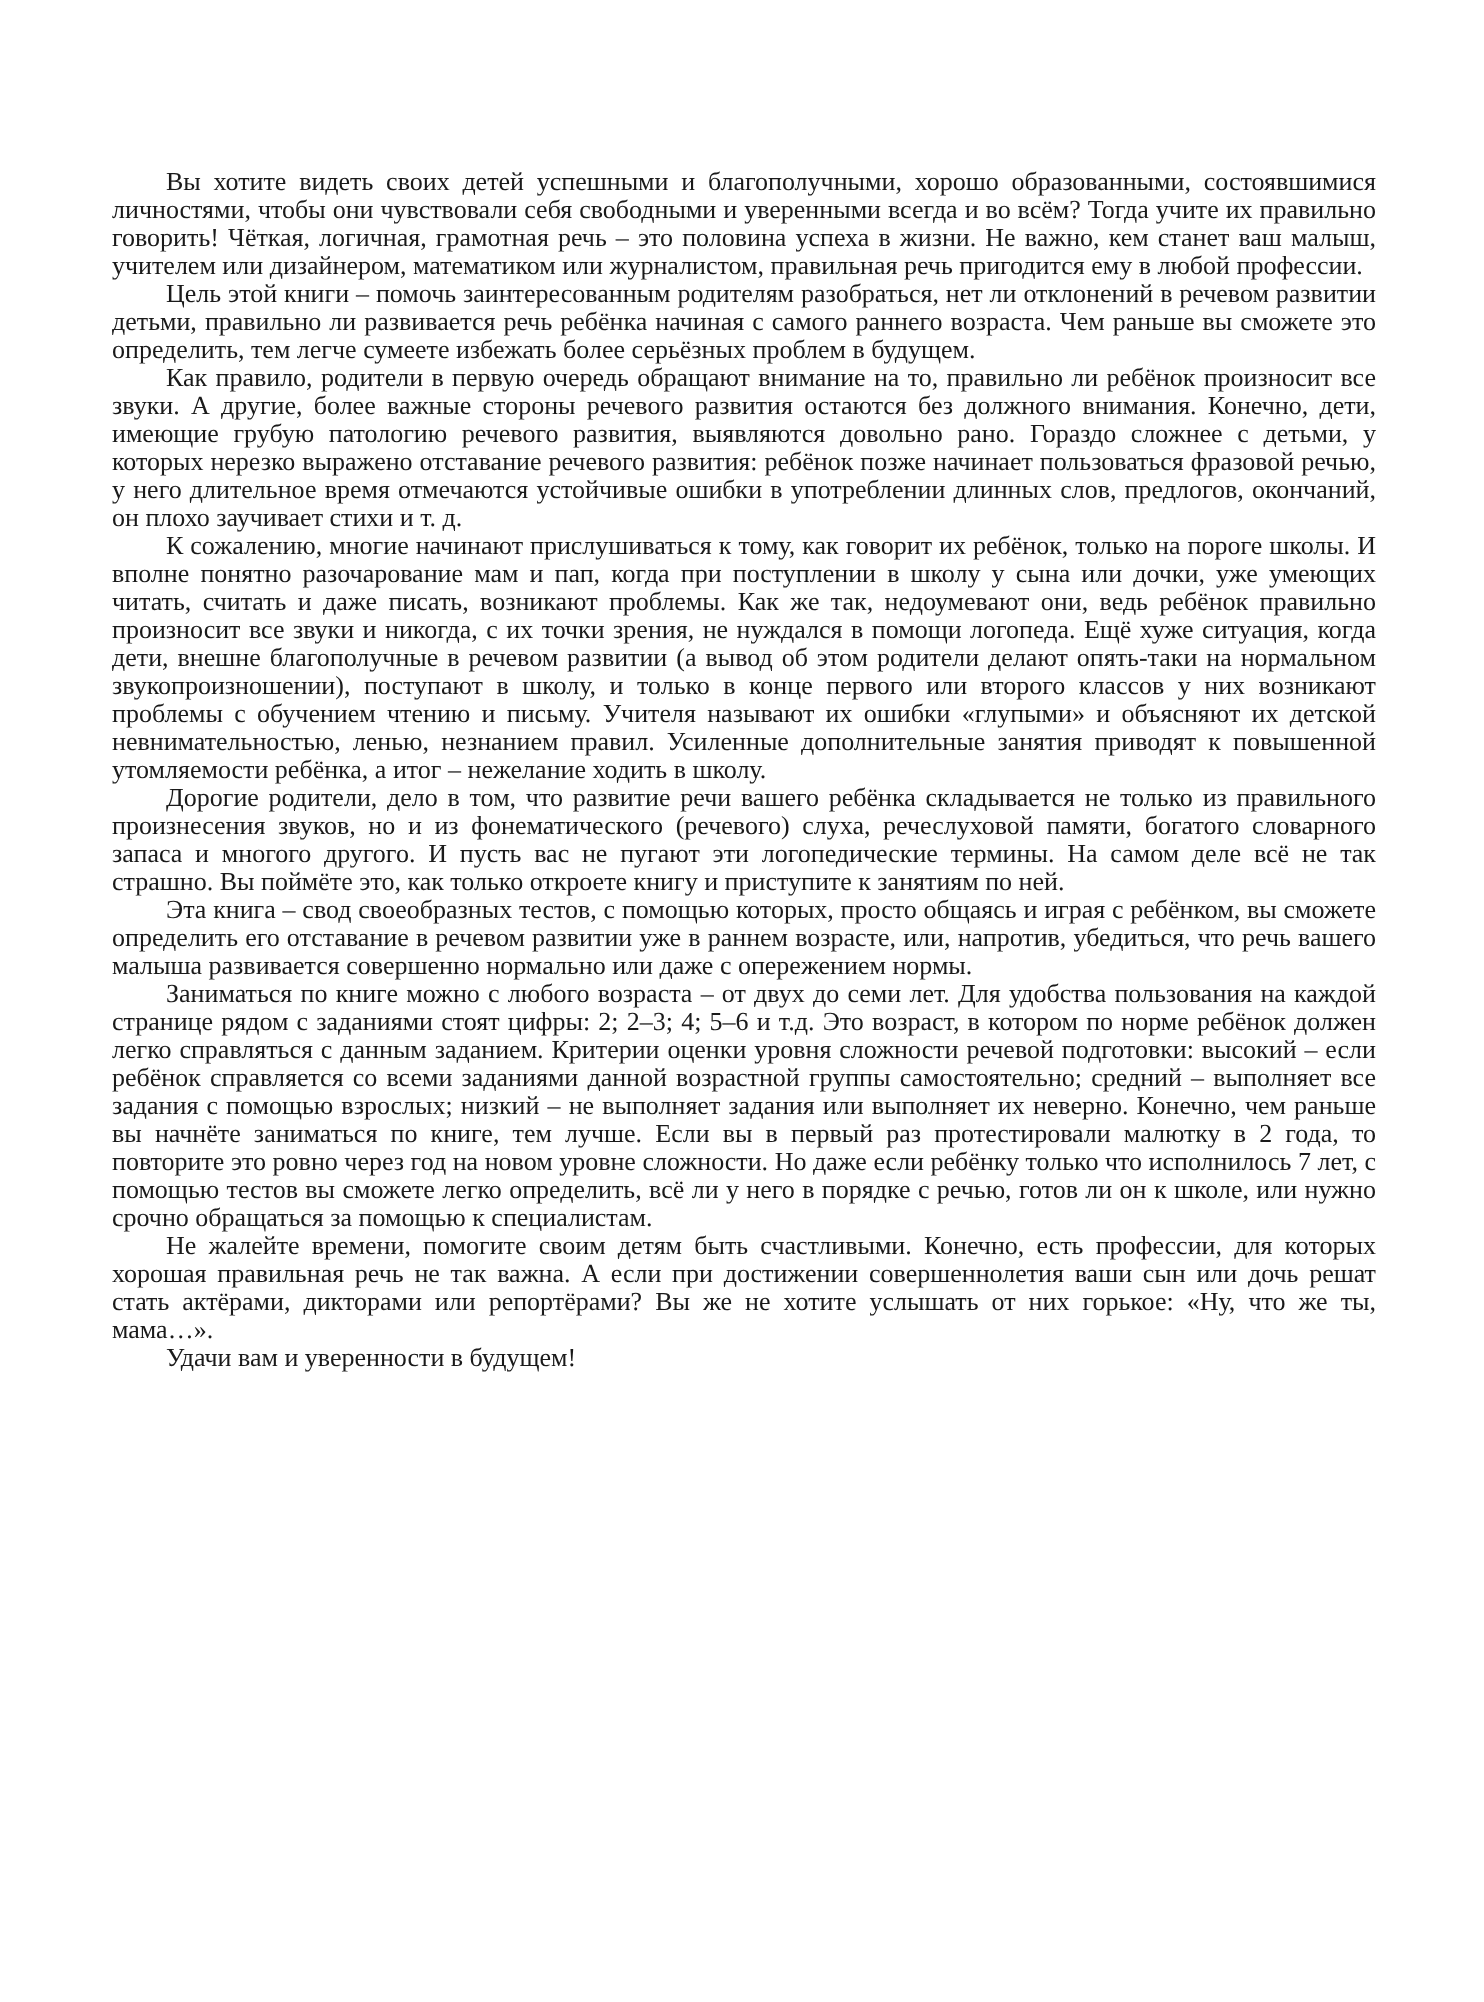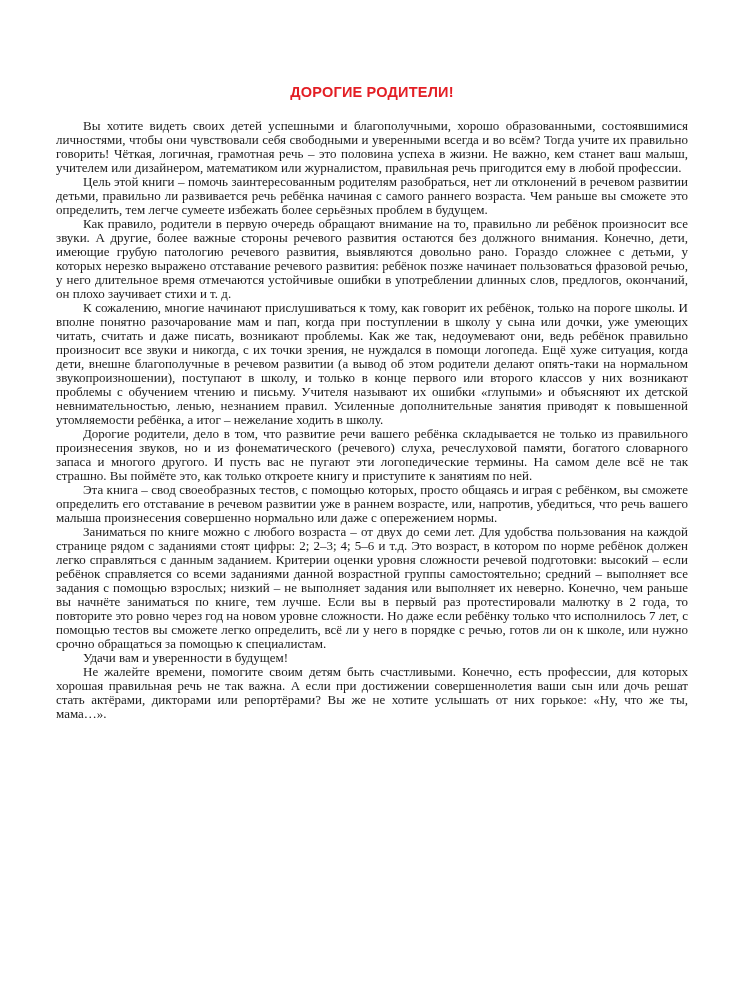--- a/index.html
+++ b/index.html
@@ -38,26 +38,25 @@
     margin: 0;
     hyphens: auto;
     -webkit-hyphens: auto;
   }
   .para strong { font-weight: 400; }
 </style>
 </head>
 <body>
 
 <div class="page">
-  <h1 class="page-title">ДОРОГИЕ РОДИТЕЛИ!</h1>
 
   <p class="para">Вы хотите видеть своих детей успешными и благополучными, хорошо образованными, состоявшимися личностями, чтобы они чувствовали себя свободными и уверенными всегда и во всём? Тогда учите их правильно говорить! Чёткая, логичная, грамотная речь – это половина успеха в жизни. Не важно, кем станет ваш малыш, учителем или дизайнером, математиком или журналистом, правильная речь пригодится ему в любой профессии.</p>
   <p class="para">Цель этой книги – помочь заинтересованным родителям разобраться, нет ли отклонений в речевом развитии детьми, правильно ли развивается речь ребёнка начиная с самого раннего возраста. Чем раньше вы сможете это определить, тем легче сумеете избежать более серьёзных проблем в будущем.</p>
   <p class="para">Как правило, родители в первую очередь обращают внимание на то, правильно ли ребёнок произносит все звуки. А другие, более важные стороны речевого развития остаются без должного внимания. Конечно, дети, имеющие грубую патологию речевого развития, выявляются довольно рано. Гораздо сложнее с детьми, у которых нерезко выражено отставание речевого развития: ребёнок позже начинает пользоваться фразовой речью, у него длительное время отмечаются устойчивые ошибки в употреблении длинных слов, предлогов, окончаний, он плохо заучивает стихи и т. д.</p>
   <p class="para">К сожалению, многие начинают прислушиваться к тому, как говорит их ребёнок, только на пороге школы. И вполне понятно разочарование мам и пап, когда при поступлении в школу у сына или дочки, уже умеющих читать, считать и даже писать, возникают проблемы. Как же так, недоумевают они, ведь ребёнок правильно произносит все звуки и никогда, с их точки зрения, не нуждался в помощи логопеда. Ещё хуже ситуация, когда дети, внешне благополучные в речевом развитии (а вывод об этом родители делают опять-таки на нормальном звукопроизношении), поступают в школу, и только в конце первого или второго классов у них возникают проблемы с обучением чтению и письму. Учителя называют их ошибки «глупыми» и объясняют их детской невнимательностью, ленью, незнанием правил. Усиленные дополнительные занятия приводят к повышенной утомляемости ребёнка, а итог – нежелание ходить в школу.</p>
   <p class="para">Дорогие родители, дело в том, что развитие речи вашего ребёнка складывается не только из правильного произнесения звуков, но и из фонематического (речевого) слуха, речеслуховой памяти, богатого словарного запаса и многого другого. И пусть вас не пугают эти логопедические термины. На самом деле всё не так страшно. Вы поймёте это, как только откроете книгу и приступите к занятиям по ней.</p>
-  <p class="para">Эта книга – свод своеобразных тестов, с помощью которых, просто общаясь и играя с ребёнком, вы сможете определить его отставание в речевом развитии уже в раннем возрасте, или, напротив, убедиться, что речь вашего малыша произнесения совершенно нормально или даже с опережением нормы.</p>
+  <p class="para">Эта книга – свод своеобразных тестов, с помощью которых, просто общаясь и играя с ребёнком, вы сможете определить его отставание в речевом развитии уже в раннем возрасте, или, напротив, убедиться, что речь вашего малыша развивается совершенно нормально или даже с опережением нормы.</p>
 
   <p class="para"><strong>Заниматься по книге можно с любого возраста – от двух до семи лет.</strong><span> Для удобства пользования на каждой странице рядом с заданиями стоят цифры: 2; 2–3; 4; 5–6 и т.д. Это возраст, в котором по норме ребёнок должен легко справляться с данным заданием. </span><strong>Критерии оценки уровня сложности речевой подготовки:</strong><span> высокий – если ребёнок справляется со всеми заданиями данной возрастной группы самостоятельно; средний – выполняет все задания с помощью взрослых; низкий – не выполняет задания или выполняет их неверно. Конечно, чем раньше вы начнёте заниматься по книге, тем лучше. Если вы в первый раз протестировали малютку в 2 года, то повторите это ровно через год на новом уровне сложности. Но даже если ребёнку только что исполнилось 7 лет, с помощью тестов вы сможете легко определить, всё ли у него в порядке с речью, готов ли он к школе, или нужно срочно обращаться за помощью к специалистам.</span></p>
 
+  <p class="para">Не жалейте времени, помогите своим детям быть счастливыми. Конечно, есть профессии, для которых хорошая правильная речь не так важна. А если при достижении совершеннолетия ваши сын или дочь решат стать актёрами, дикторами или репортёрами? Вы же не хотите услышать от них горькое: «Ну, что же ты, мама…».</p>
   <p class="para">Удачи вам и уверенности в будущем!</p>
-  <p class="para">Не жалейте времени, помогите своим детям быть счастливыми. Конечно, есть профессии, для которых хорошая правильная речь не так важна. А если при достижении совершеннолетия ваши сын или дочь решат стать актёрами, дикторами или репортёрами? Вы же не хотите услышать от них горькое: «Ну, что же ты, мама…».</p>
 </div>
 
 </body></html>

